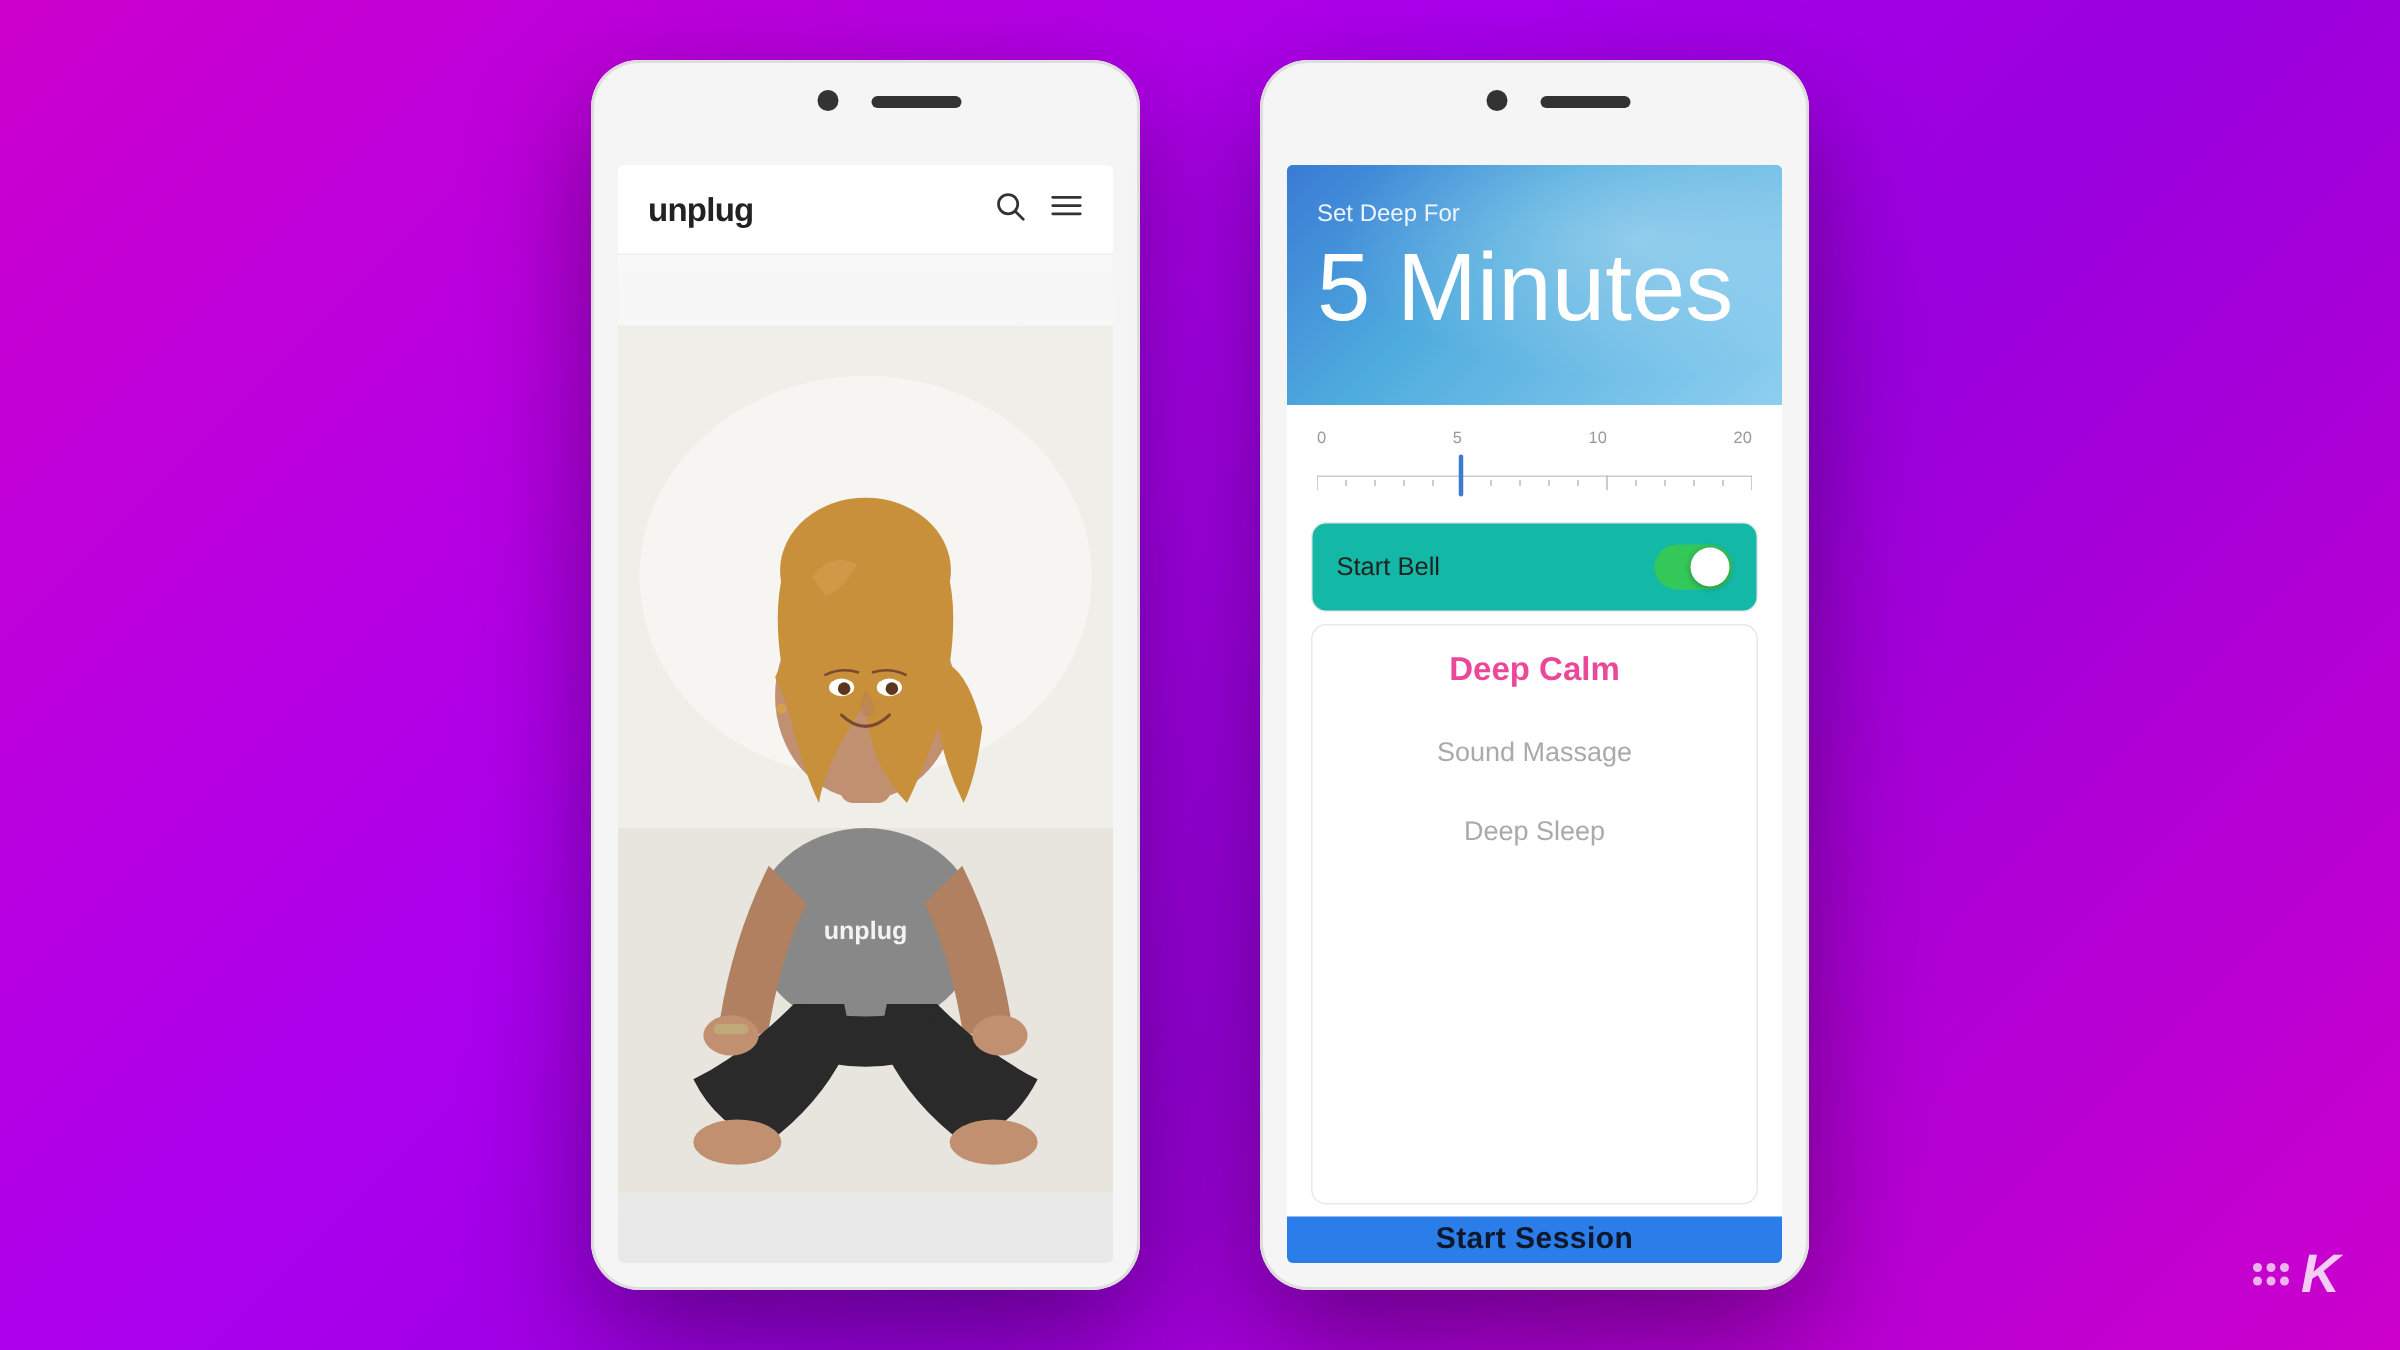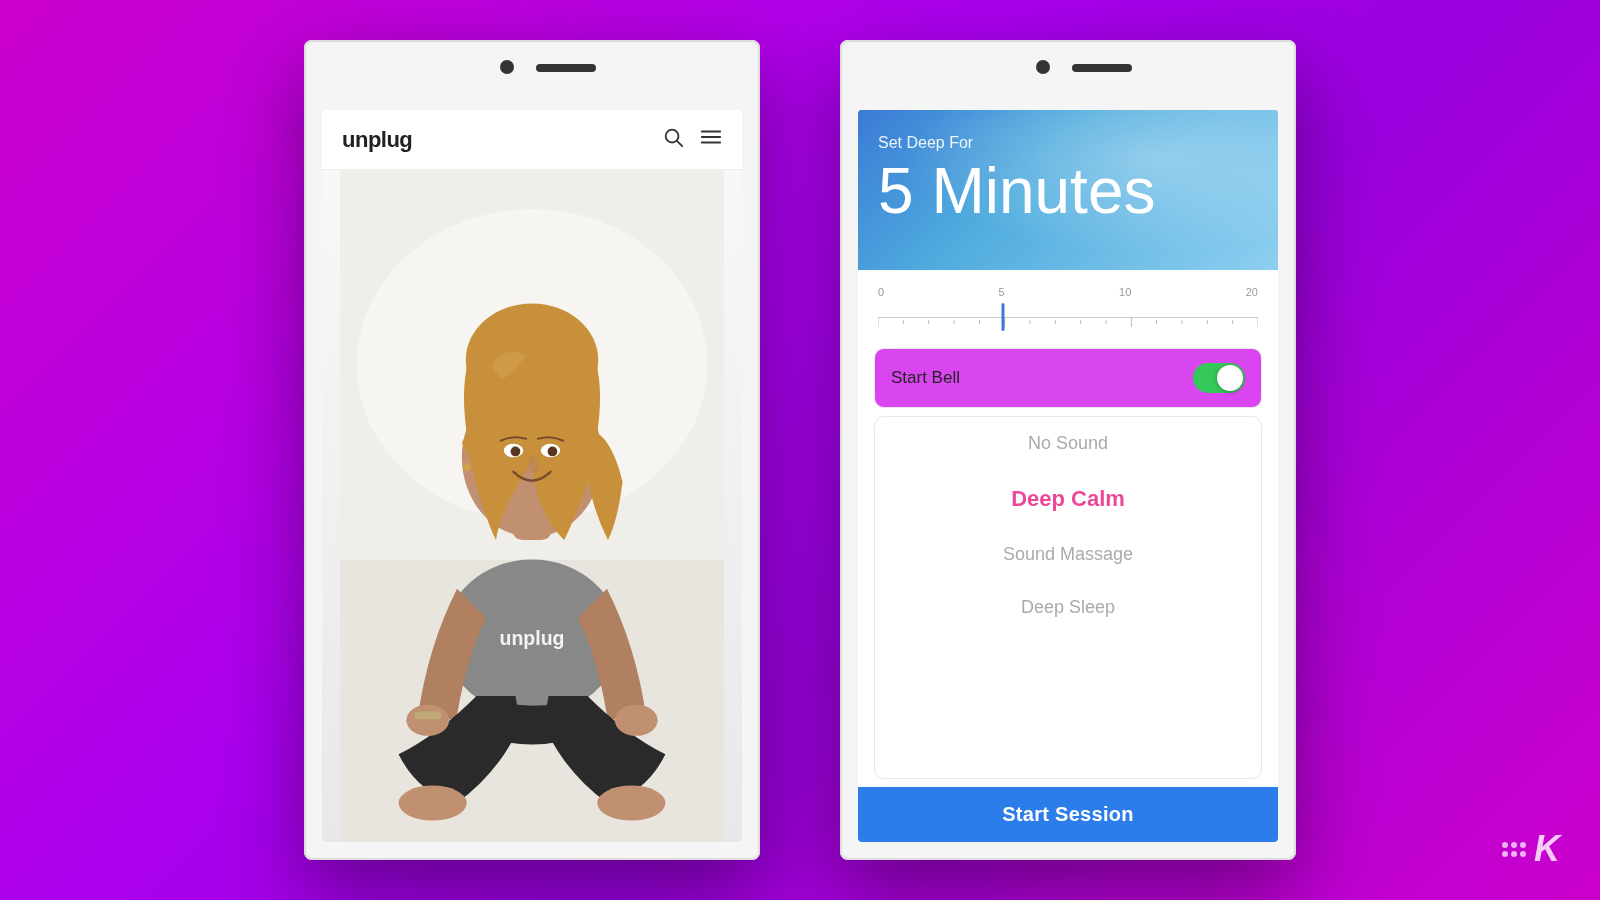--- a/index.html
+++ b/index.html
@@ -18,24 +18,24 @@
 
     .phones-container {
       display: flex;
       gap: 80px;
       align-items: center;
       justify-content: center;
     }
 
     
     .phone {
-      width: 456px;
+      width: 366px;
       height: 820px;
       background: #f5f5f5;
-      border-radius: 8px;
+      border-radius: 32px;
       box-shadow: 0 30px 80px rgba(0,0,0,0.4), inset 0 0 0 2px #ddd;
       position: relative;
       overflow: hidden;
       display: flex;
       flex-direction: column;
     }
 
     
     .phone-top {
       position: absolute;
@@ -207,21 +207,21 @@
       width: 3px;
       height: 28px;
       background: #3a7bd5;
       border-radius: 2px;
     }
 
     
     .bell-row {
       margin: 8px 16px;
       padding: 14px 16px;
-      background: #d946ef;
+      background: #14b8a6;
       border: 1px solid #e8e8e8;
       border-radius: 10px;
       display: flex;
       align-items: center;
       justify-content: space-between;
     }
 
     .bell-label {
       font-size: 17px;
       color: #222;
@@ -280,23 +280,23 @@
 
     .sound-option.selected {
       font-weight: 700;
       color: #ec4899;
       font-size: 22px;
     }
 
     
     .start-btn {
       margin: 0;
-      padding: 16px;
+      padding: 4px;
       background: #2b7de9;
-      color: #ffffff;
+      color: #0f172a;
       font-size: 20px;
       font-weight: 600;
       text-align: center;
       cursor: pointer;
       letter-spacing: 0.3px;
     }
 
     
     .watermark {
       position: absolute;
@@ -471,21 +471,20 @@
 
         <div class="bell-row">
           <span class="bell-label">Start Bell</span>
           <div class="toggle">
             <div class="toggle-knob"></div>
           </div>
         </div>
 
         <div class="ambient-section">
           <div class="sound-options">
-            <div class="sound-option">No Sound</div>
             <div class="sound-option selected">Deep Calm</div>
             <div class="sound-option">Sound Massage</div>
             <div class="sound-option">Deep Sleep</div>
           </div>
         </div>
 
         <div class="start-btn">Start Session</div>
 
       </div>
     </div>

